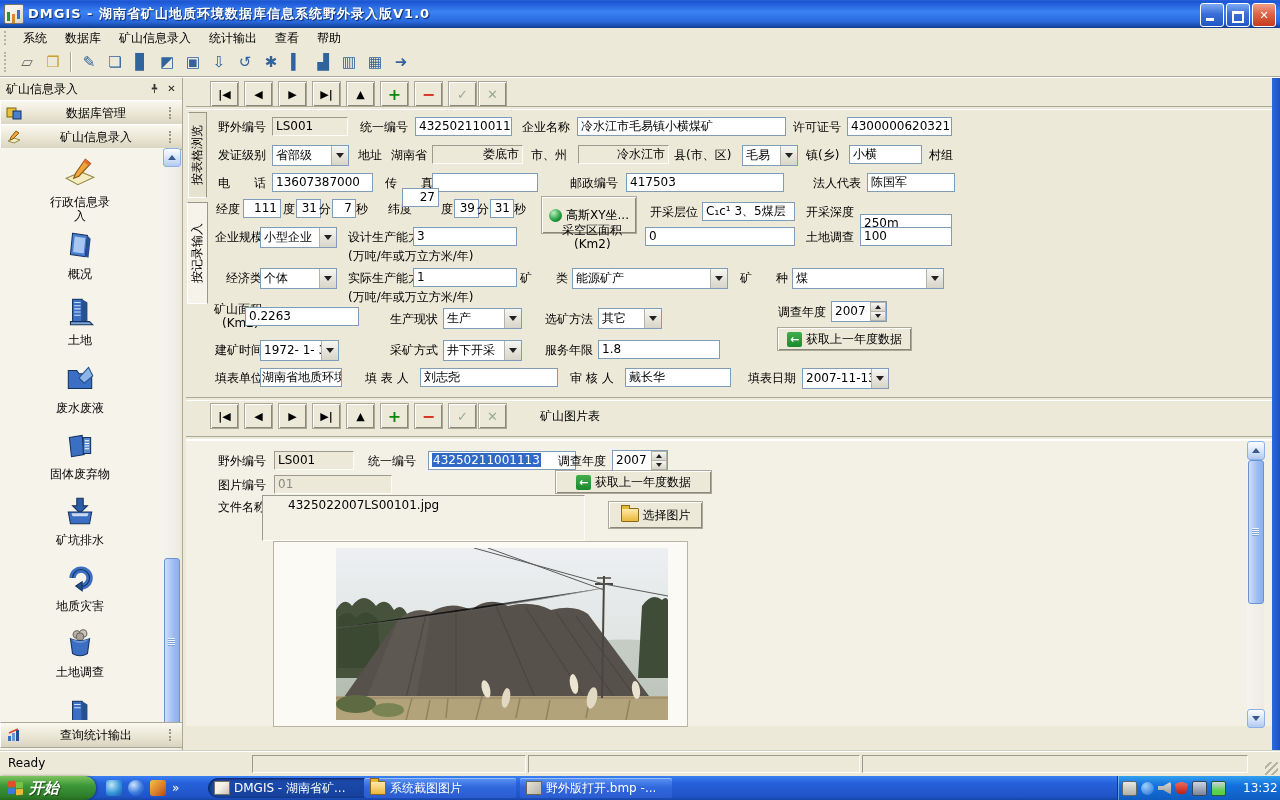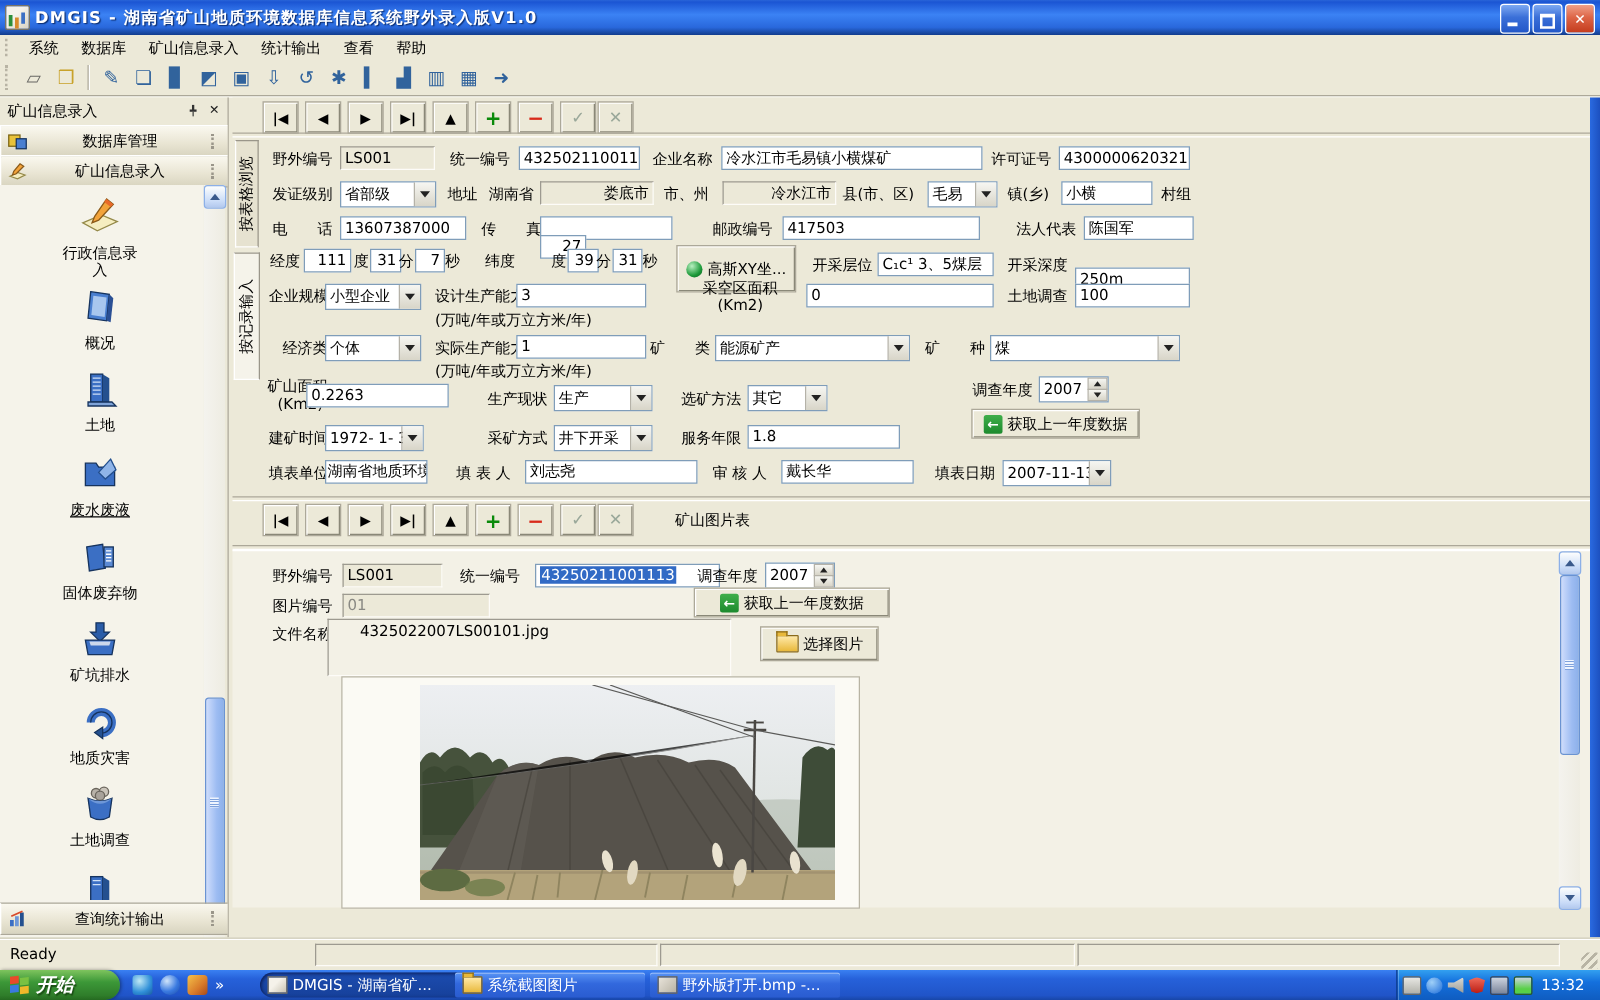--- a/index.html
+++ b/index.html
@@ -111,21 +111,21 @@
   .flag i:nth-child(4){left:8px;top:8px;background:#f0b82a;}
   .starttxt{color:#fff;font-weight:bold;font-style:italic;font-size:15px;text-shadow:1px 1px 1px #1a4a14;}
   .qicon{position:absolute;top:4px;width:16px;height:16px;border-radius:3px;}
   .task{position:absolute;top:2px;height:20px;border-radius:2px;color:#fff;display:flex;align-items:center;gap:4px;padding:0 6px;box-sizing:border-box;
     background:linear-gradient(180deg,#5a95f5,#3268dd 45%,#2a5cd0);box-shadow:inset 0 1px 0 rgba(255,255,255,.4);font-size:12px;white-space:nowrap;overflow:hidden;}
   .task.active{background:linear-gradient(180deg,#1c4cb0,#16409a);box-shadow:inset 1px 1px 3px rgba(0,0,30,.6);}
   .ticon{width:14px;height:12px;flex:0 0 auto;}
   .tray{position:absolute;right:0;top:0;height:24px;width:162px;background:linear-gradient(180deg,#33a0f0,#1470dd 40%,#0f5cc0);
     border-left:1px solid #0a3a88;box-shadow:inset 1px 0 0 rgba(255,255,255,.35);display:flex;align-items:center;}
   .trayicon{width:13px;height:13px;margin-left:4px;border-radius:2px;flex:0 0 auto;}
-  .time{color:#fff;font-size:12px;margin-left:7px;}
+  .time{color:#fff;font-size:12px;margin-left:17px;}
   .rightedge{position:absolute;left:1272px;top:78px;width:8px;height:672px;background:linear-gradient(90deg,#2a6ae0,#1c50c0);}
 </style>
 </head>
 <body>
 
 <div id="screen">
 
   <div class="titlebar">
     <div class="appicon"></div>
     <div class="title-text">DMGIS - 湖南省矿山地质环境数据库信息系统野外录入版V1.0</div>
@@ -214,21 +214,21 @@
       </div>
       <div class="s-item" style="top:146px;">
         <svg viewBox="0 0 32 32">
             <rect x="9" y="5" width="9" height="21" fill="#3b6fc4" stroke="#16335e"></rect>
             <path d="M18 5 L23 8 L23 26 L18 26 Z" fill="#24508f"></path>
             <path d="M7 26 L25 26 L28 29 L7 29 Z" fill="#7ea3d8" stroke="#16335e"></path>
             <path d="M10.5 8 h6 M10.5 11 h6 M10.5 14 h6 M10.5 17 h6 M10.5 20 h6" stroke="#cfe0f5" stroke-width="1" fill="none"></path>
           </svg>
         <div class="s-label">土地</div>
       </div>
-      <div class="s-item" style="top:214px;text-decoration:underline;">
+      <div class="s-item" style="top:214px;">
         <svg viewBox="0 0 32 32">
             <path d="M5 8 L13 8 L15 11 L27 11 L27 25 L5 25 Z" fill="#3b6fc4" stroke="#16335e"></path>
             <path d="M24 5 L28 13 L20 20 L15 15 Z" fill="#8fb4e8" stroke="#24508f"></path>
           </svg>
         <div class="s-label">废水废液</div>
       </div>
       <div class="s-item" style="top:280px;">
         <svg viewBox="0 0 32 32">
             <path d="M6 9 L18 7 L20 25 L8 27 Z" fill="#3b6fc4" stroke="#16335e"></path>
             <rect x="19" y="9" width="7" height="15" fill="#5b8ad4" stroke="#16335e"></rect>
@@ -351,21 +351,21 @@
     <div class="inp" style="left:681px;top:95px;width:80px;">陈国军</div>
 
     <div class="lbl" style="left:30px;top:124px;">经度</div>
     <div class="inp ctr" style="left:57px;top:121px;width:30px;">111</div>
     <div class="lbl" style="left:97px;top:124px;">度</div>
     <div class="inp ctr" style="left:110px;top:121px;width:17px;">31</div>
     <div class="lbl" style="left:133px;top:124px;">分</div>
     <div class="inp ctr" style="left:146px;top:121px;width:16px;">7</div>
     <div class="lbl" style="left:170px;top:124px;">秒</div>
     <div class="lbl" style="left:202px;top:124px;">纬度</div>
-    <div class="inp ctr" style="left:216px;top:110px;width:29px;margin-left:30px;">27</div>
+    <div class="inp ctr" style="left:216px;top:110px;width:29px;">27</div>
     <div class="lbl" style="left:255px;top:124px;">度</div>
     <div class="inp ctr" style="left:268px;top:121px;width:17px;">39</div>
     <div class="lbl" style="left:291px;top:124px;">分</div>
     <div class="inp ctr" style="left:304px;top:121px;width:16px;">31</div>
     <div class="lbl" style="left:328px;top:124px;">秒</div>
     <div class="btn3d" style="left:355px;top:118px;width:94px;height:36px;">
       <span class="sphere"></span><span>高斯XY坐...</span>
     </div>
     <div class="lbl" style="left:464px;top:127px;">开采层位</div>
     <div class="inp" style="left:516px;top:124px;width:85px;">C₁c¹ 3、5煤层</div>

